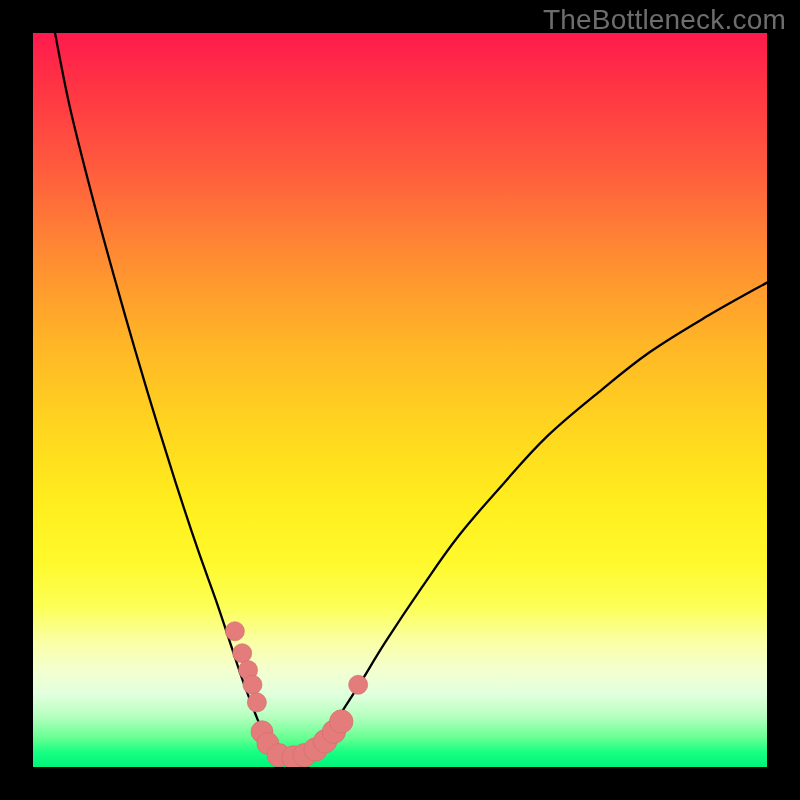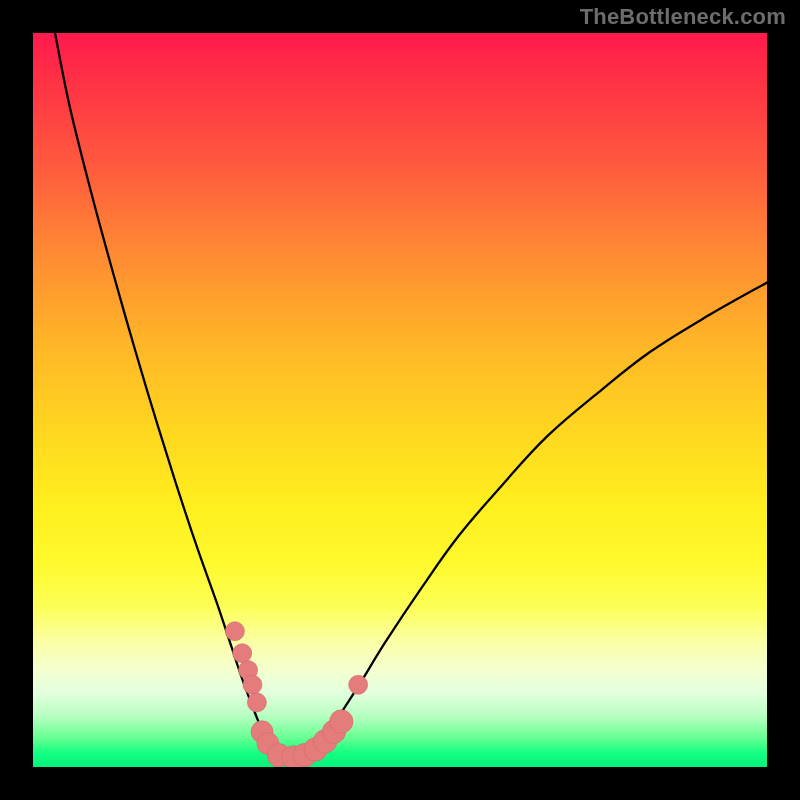--- a/index.html
+++ b/index.html
@@ -43,23 +43,23 @@
       #68ff93 96%,
       #17ff82 98%,
       #00f37a 100%
     );
   }
   .watermark {
     position: absolute;
     top: 4px;
     right: 14px;
     color: #6d6d6d;
-    font-size: 22px;
+    font-size: 28px;
     letter-spacing: 0.2px;
-    font-weight: 700;
+    font-weight: 400;
     user-select: none;
   }
   svg.curves {
     position: absolute;
     left: 0;
     top: 0;
     width: 734px;
     height: 734px;
   }
 </style>

